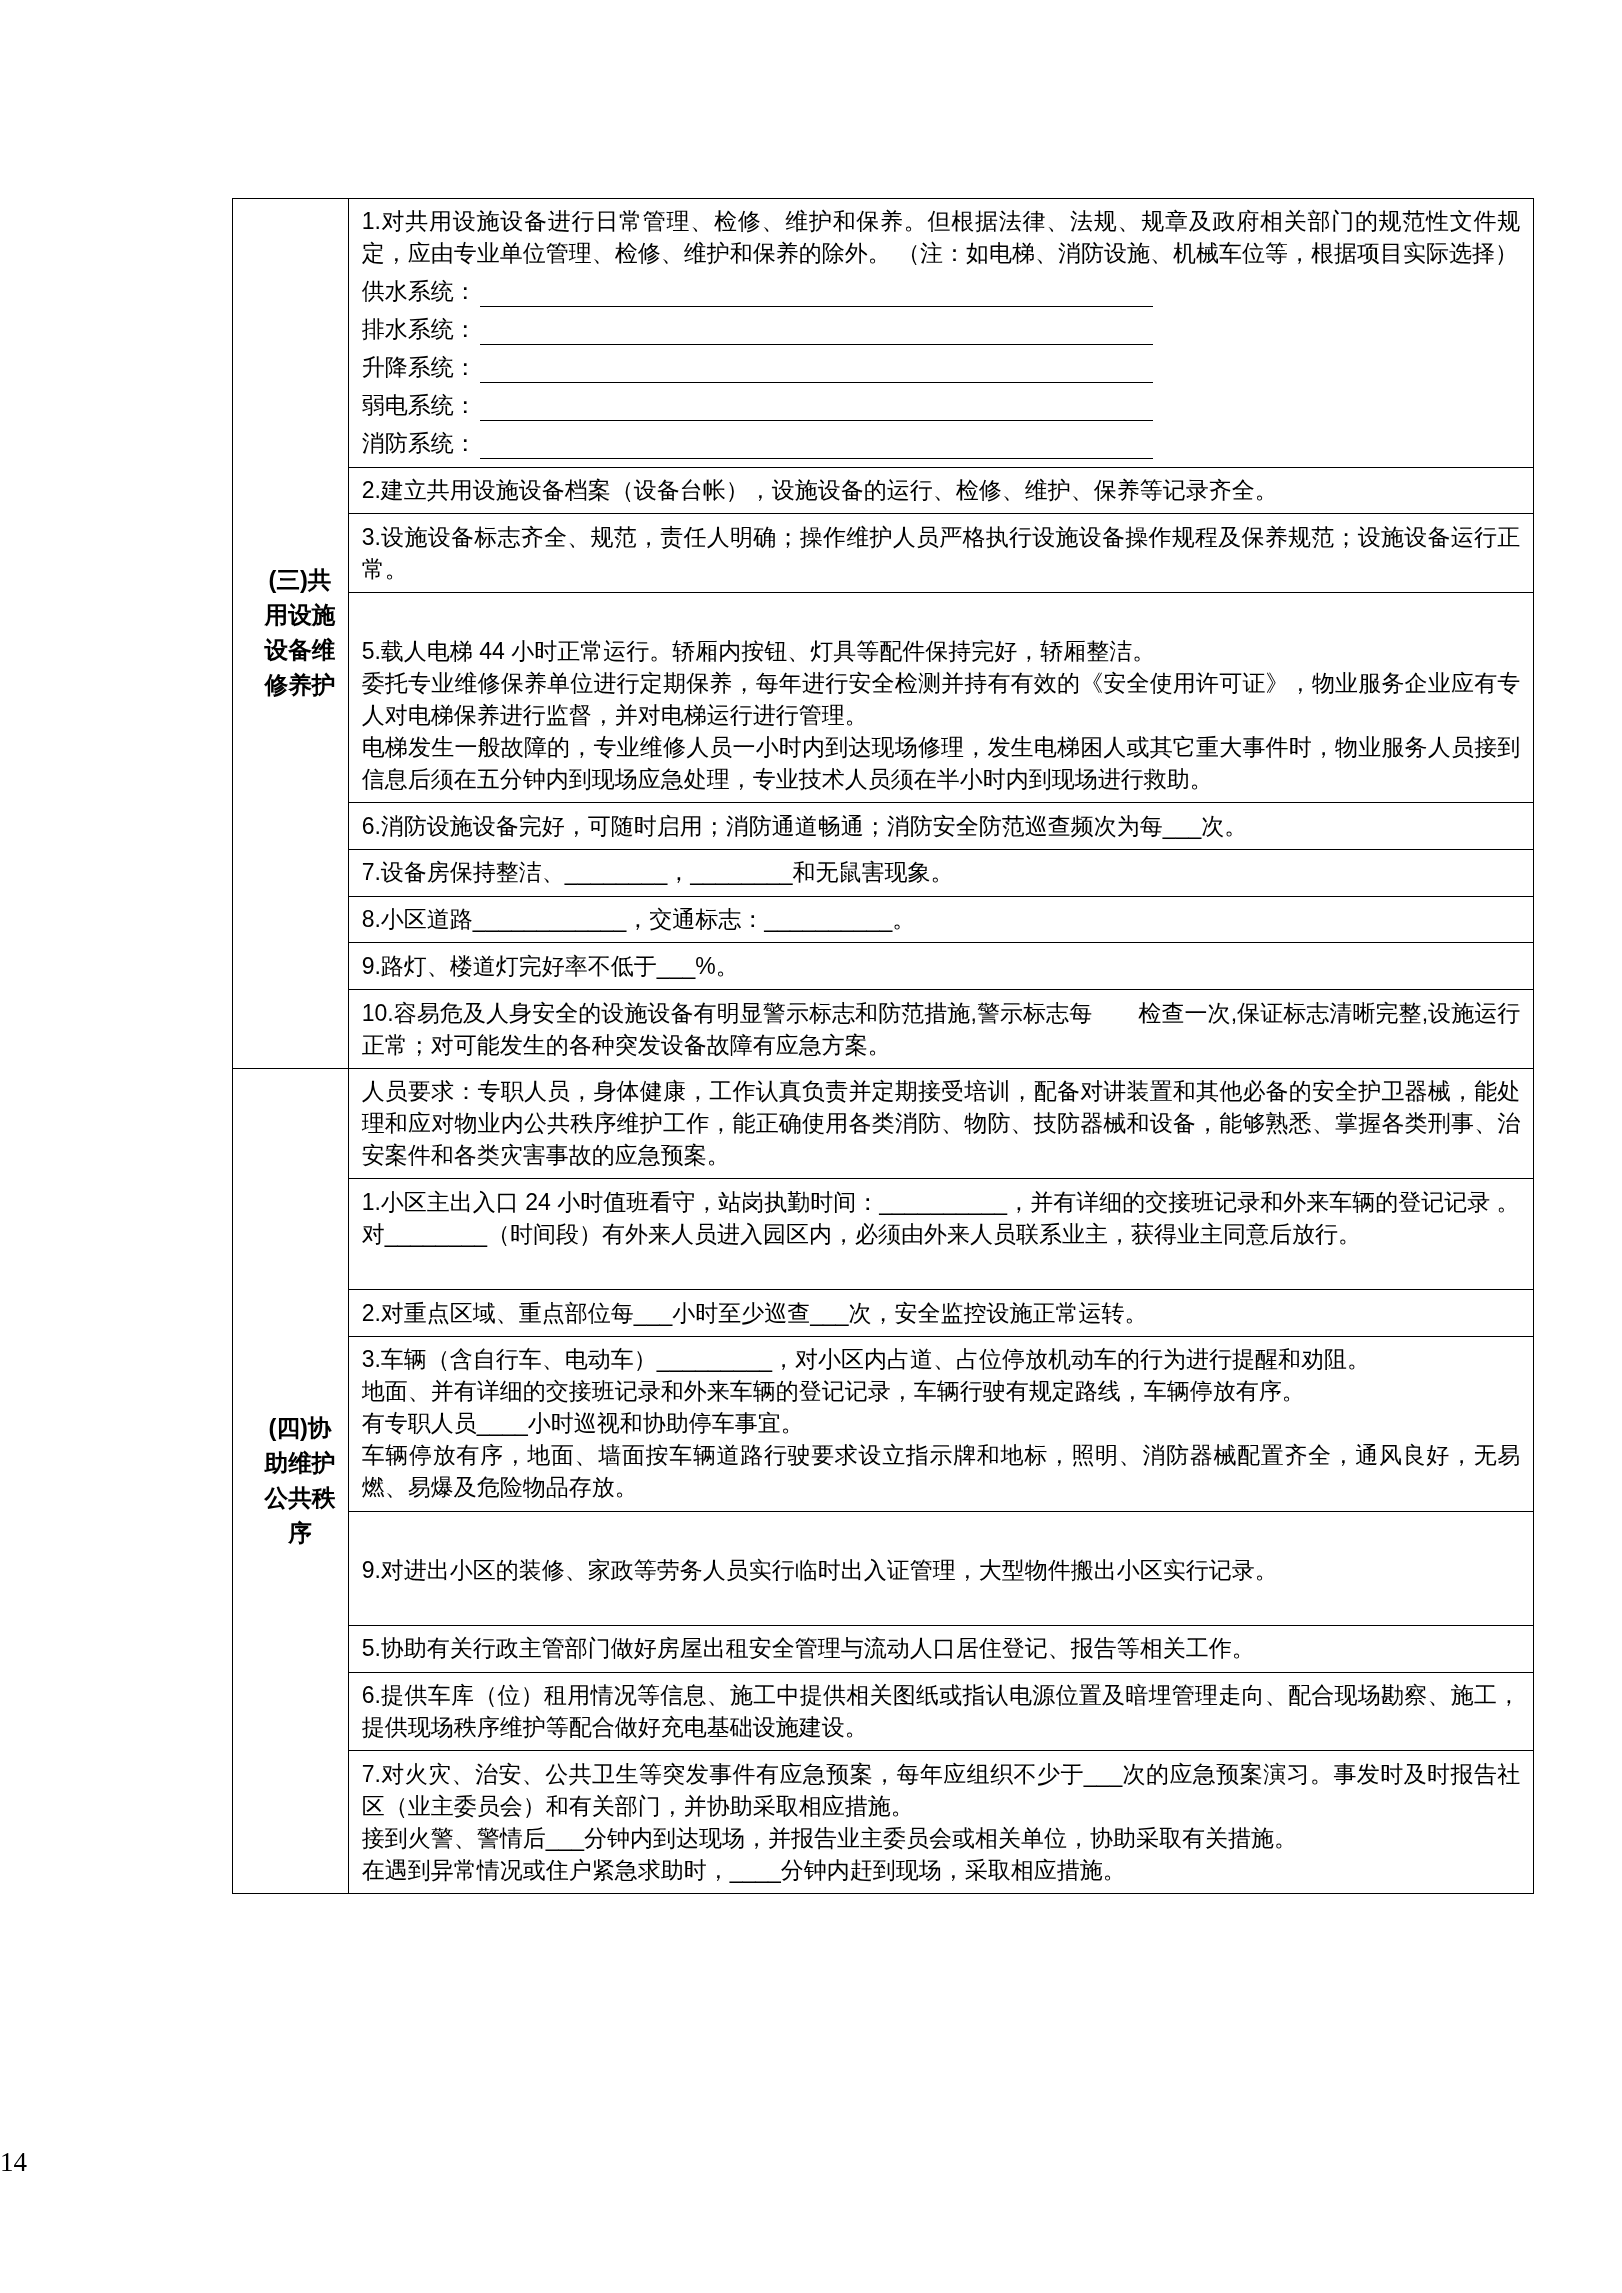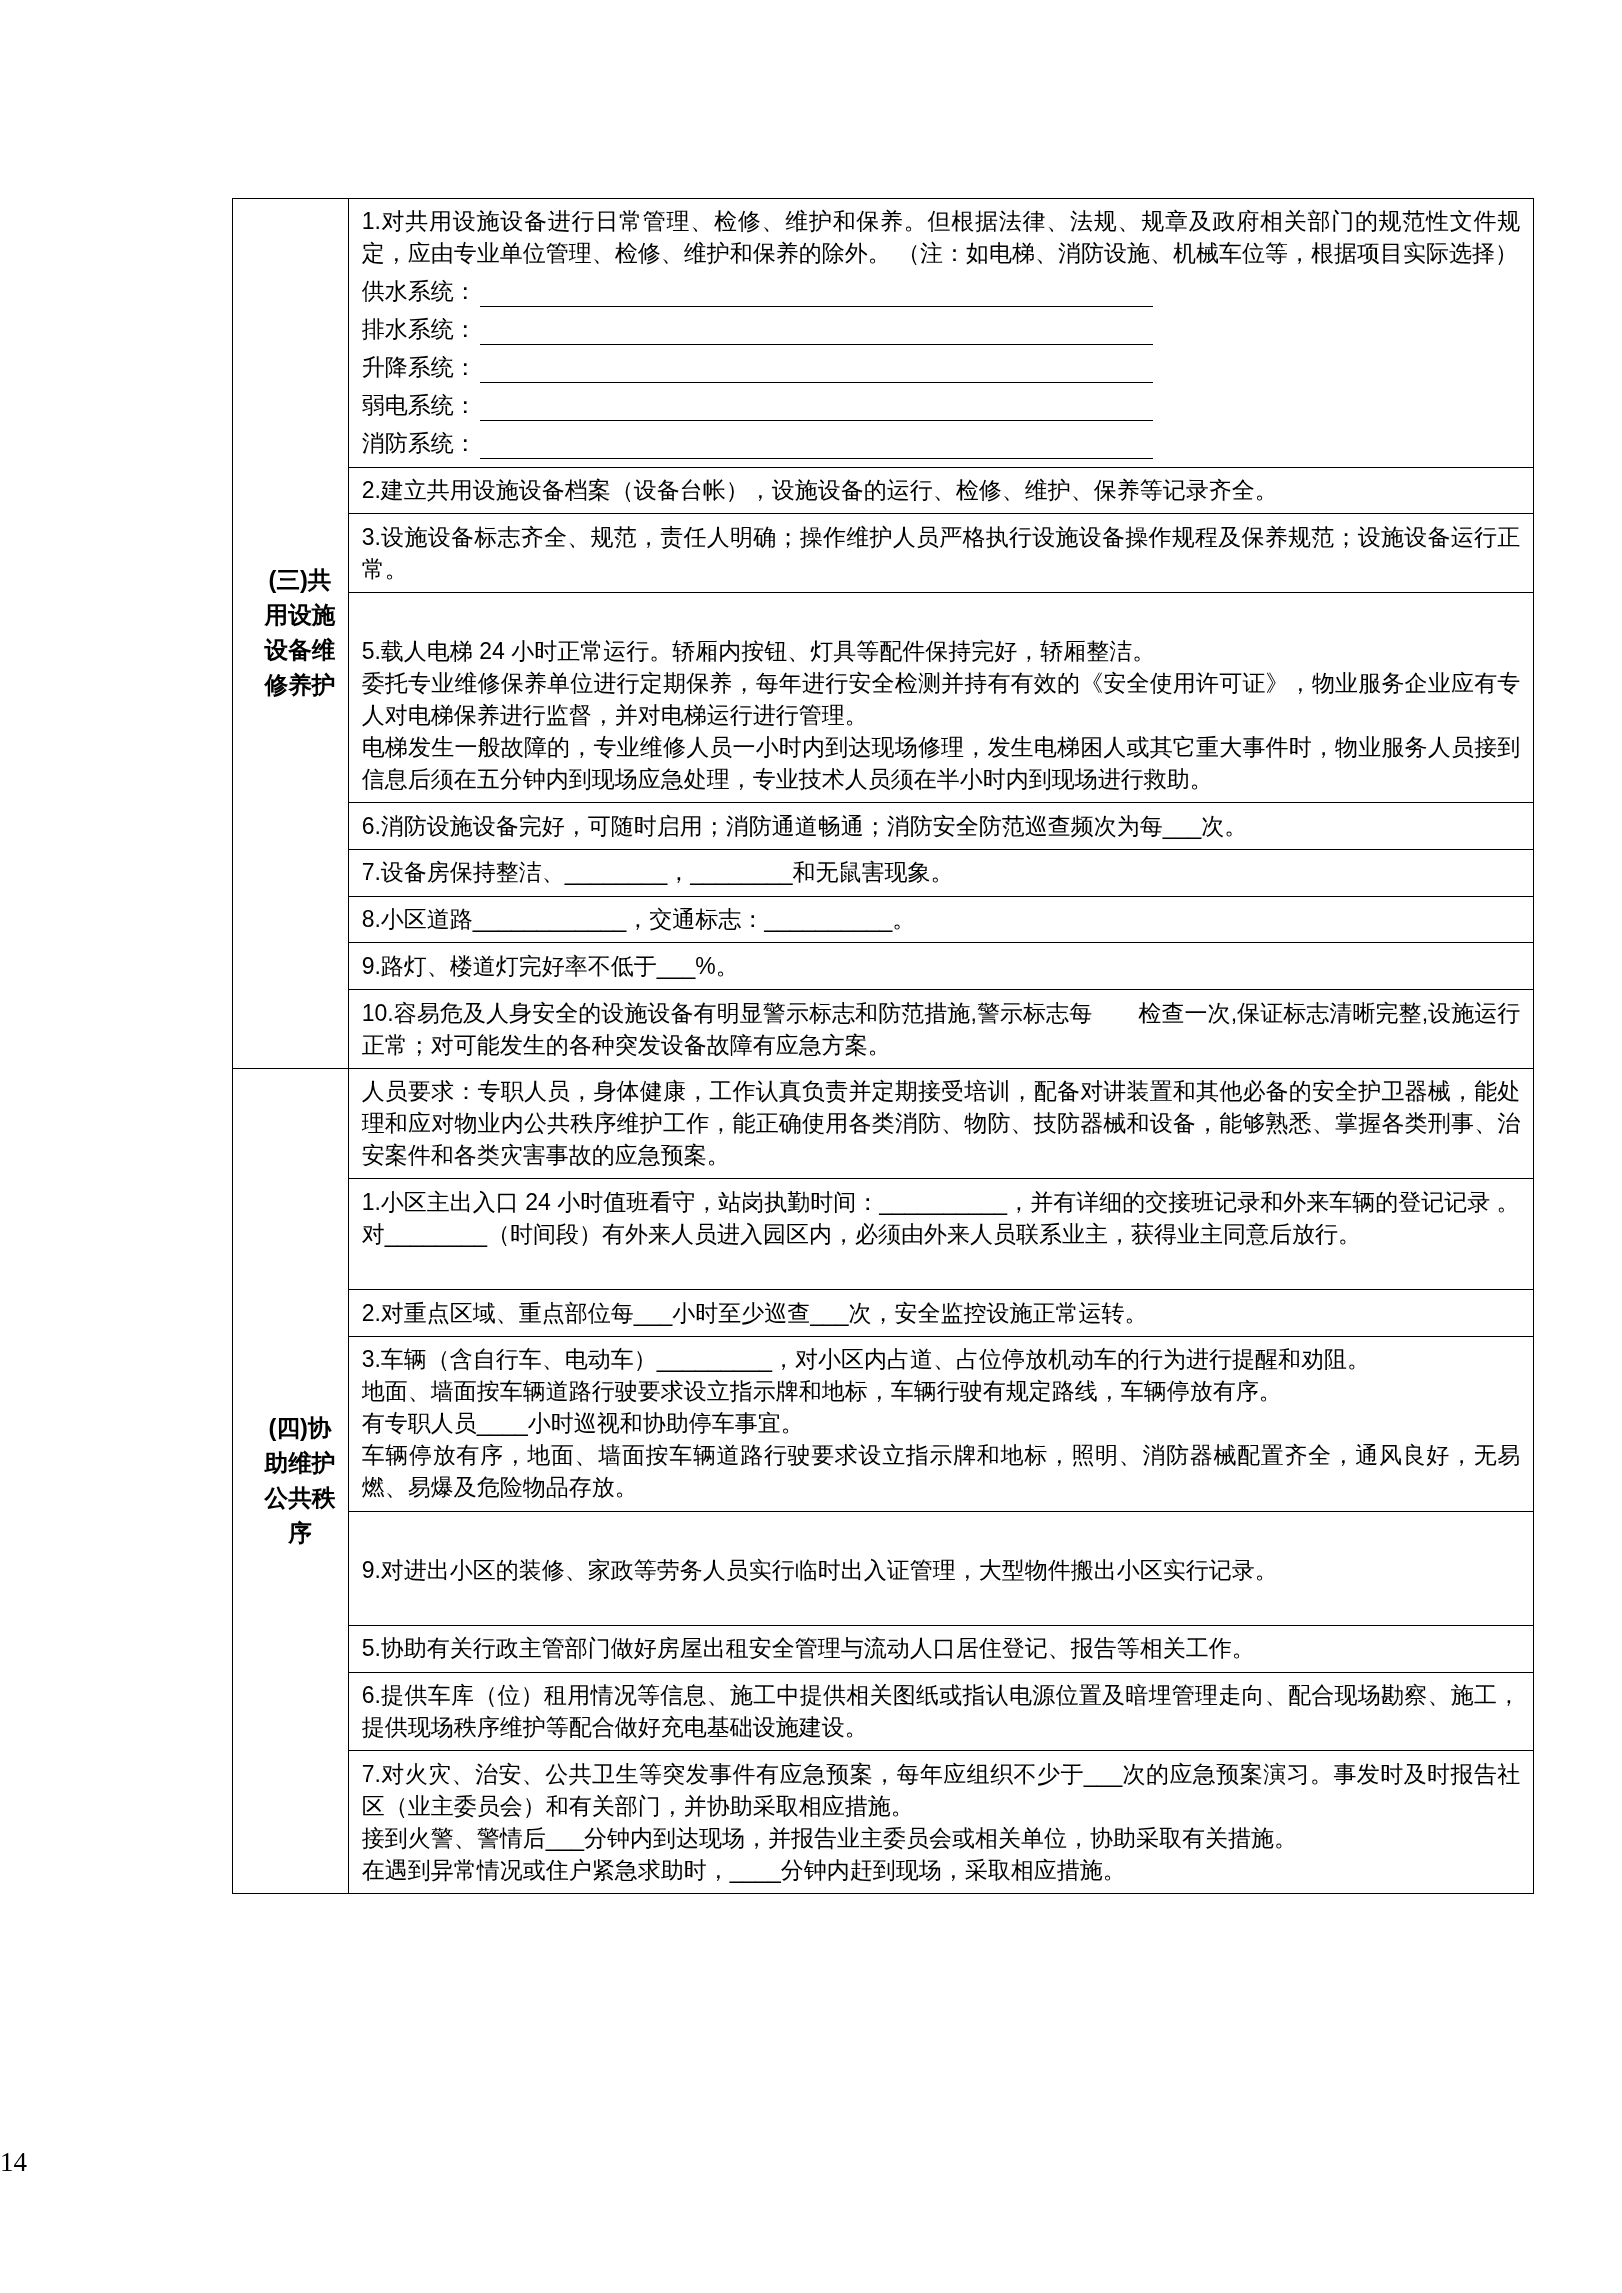--- a/index.html
+++ b/index.html
@@ -130,21 +130,21 @@
               <span class="underline"></span>
             </div>
           </div>
           <div class="row">
             <div class="line">2.建立共用设施设备档案（设备台帐），设施设备的运行、检修、维护、保养等记录齐全。</div>
           </div>
           <div class="row">
             <div class="line">3.设施设备标志齐全、规范，责任人明确；操作维护人员严格执行设施设备操作规程及保养规范；设施设备运行正常。</div>
           </div>
           <div class="row gap-top">
-            <div class="line">5.载人电梯 24 小时正常运行。轿厢内按钮、灯具等配件保持完好，轿厢整洁。</div>
+            <div class="line">5.载人电梯 44 小时正常运行。轿厢内按钮、灯具等配件保持完好，轿厢整洁。</div>
             <div class="line">委托专业维修保养单位进行定期保养，每年进行安全检测并持有有效的《安全使用许可证》，物业服务企业应有专人对电梯保养进行监督，并对电梯运行进行管理。</div>
             <div class="line">电梯发生一般故障的，专业维修人员一小时内到达现场修理，发生电梯困人或其它重大事件时，物业服务人员接到信息后须在五分钟内到现场应急处理，专业技术人员须在半小时内到现场进行救助。</div>
           </div>
           <div class="row">
             <div class="line">6.消防设施设备完好，可随时启用；消防通道畅通；消防安全防范巡查频次为每___次。</div>
           </div>
           <div class="row">
             <div class="line">7.设备房保持整洁、________，________和无鼠害现象。</div>
           </div>
           <div class="row">
@@ -169,21 +169,21 @@
           <div class="row">
             <div class="line">1.小区主出入口 24 小时值班看守，站岗执勤时间：__________，并有详细的交接班记录和外来车辆的登记记录 。</div>
             <div class="line">对________（时间段）有外来人员进入园区内，必须由外来人员联系业主，获得业主同意后放行。</div>
             <div class="line spacer"></div>
           </div>
           <div class="row">
             <div class="line">2.对重点区域、重点部位每___小时至少巡查___次，安全监控设施正常运转。</div>
           </div>
           <div class="row">
             <div class="line">3.车辆（含自行车、电动车）_________，对小区内占道、占位停放机动车的行为进行提醒和劝阻。</div>
-            <div class="line">地面、墙面按车辆道路行驶要求设立指示牌和地标，车辆行驶有规定路线，车辆停放有序。</div>
+            <div class="line">地面、并有详细的交接班记录和外来车辆的登记记录，车辆行驶有规定路线，车辆停放有序。</div>
             <div class="line">有专职人员____小时巡视和协助停车事宜。</div>
             <div class="line">车辆停放有序，地面、墙面按车辆道路行驶要求设立指示牌和地标，照明、消防器械配置齐全，通风良好，无易燃、易爆及危险物品存放。</div>
           </div>
           <div class="row gap-top">
             <div class="line">9.对进出小区的装修、家政等劳务人员实行临时出入证管理，大型物件搬出小区实行记录。</div>
             <div class="line spacer"></div>
           </div>
           <div class="row">
             <div class="line">5.协助有关行政主管部门做好房屋出租安全管理与流动人口居住登记、报告等相关工作。</div>
           </div>

